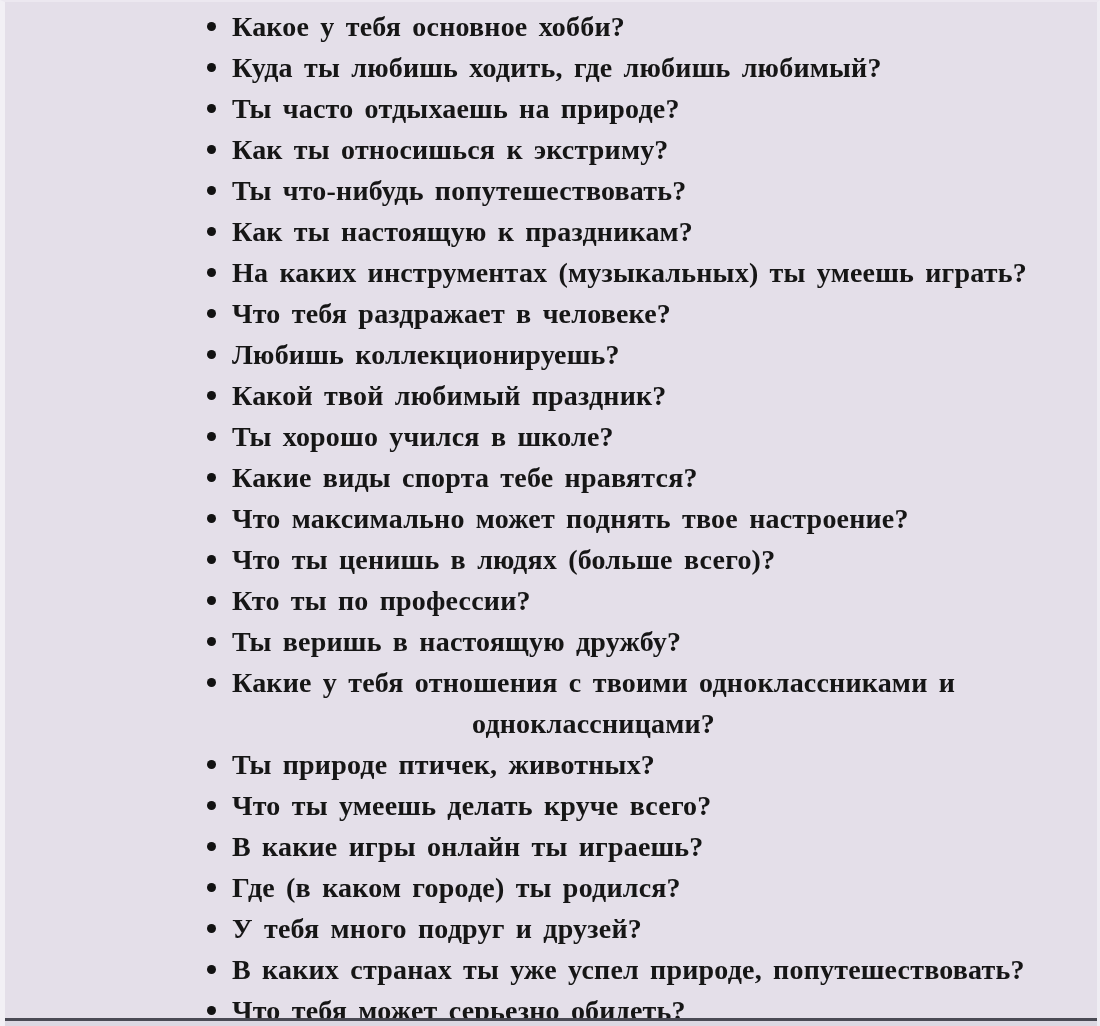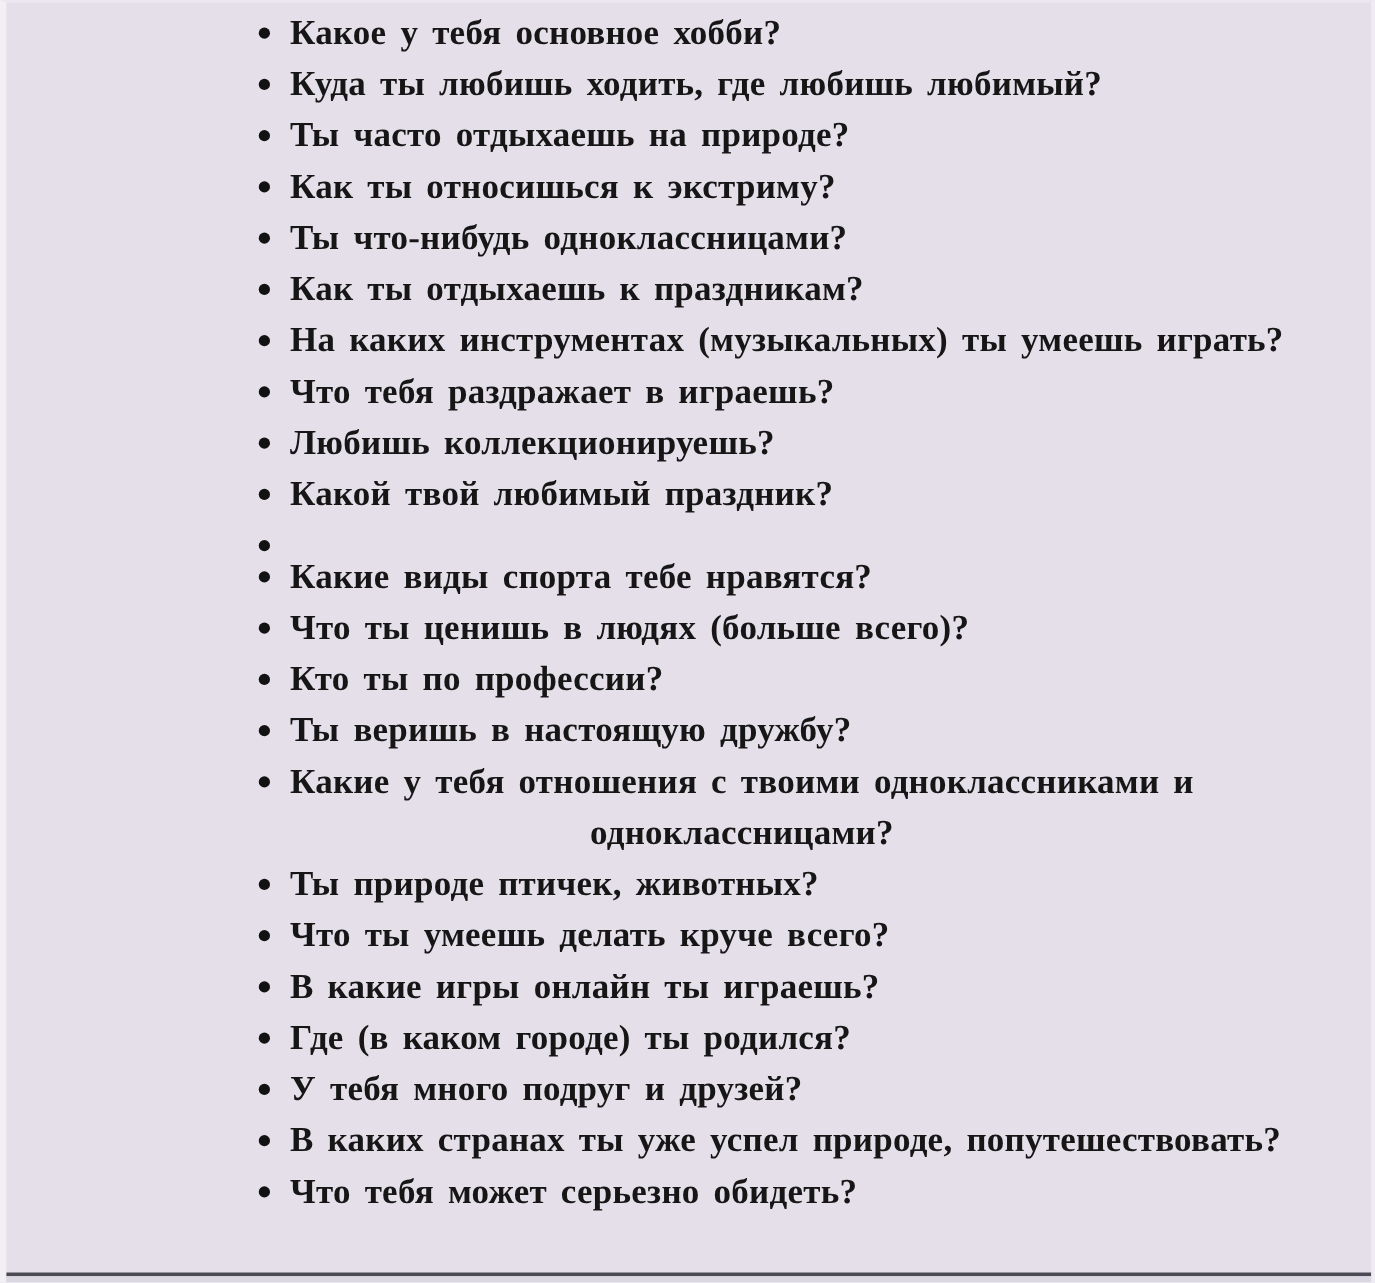--- a/index.html
+++ b/index.html
@@ -79,48 +79,53 @@
       <li>
         <span class="bullet"></span>
         <span class="q-text">Ты часто отдыхаешь на природе?</span>
       </li>
       <li>
         <span class="bullet"></span>
         <span class="q-text">Как ты относишься к экстриму?</span>
       </li>
       <li>
         <span class="bullet"></span>
-        <span class="q-text">Ты что-нибудь одноклассницами?</span>
+        <span class="q-text">Ты что-нибудь попутешествовать?</span>
       </li>
       <li>
         <span class="bullet"></span>
-        <span class="q-text">Как ты отдыхаешь к праздникам?</span>
+        <span class="q-text">Как ты настоящую к праздникам?</span>
       </li>
       <li>
         <span class="bullet"></span>
         <span class="q-text">На каких инструментах (музыкальных) ты умеешь играть?</span>
       </li>
       <li>
         <span class="bullet"></span>
-        <span class="q-text">Что тебя раздражает в играешь?</span>
+        <span class="q-text">Что тебя раздражает в человеке?</span>
       </li>
       <li>
         <span class="bullet"></span>
         <span class="q-text">Любишь коллекционируешь?</span>
       </li>
       <li>
         <span class="bullet"></span>
         <span class="q-text">Какой твой любимый праздник?</span>
       </li>
       <li>
         <span class="bullet"></span>
+        <span class="q-text">Ты хорошо учился в школе?</span>
       </li>
       <li>
         <span class="bullet"></span>
         <span class="q-text">Какие виды спорта тебе нравятся?</span>
+      </li>
+      <li>
+        <span class="bullet"></span>
+        <span class="q-text">Что максимально может поднять твое настроение?</span>
       </li>
       <li>
         <span class="bullet"></span>
         <span class="q-text">Что ты ценишь в людях (больше всего)?</span>
       </li>
       <li>
         <span class="bullet"></span>
         <span class="q-text">Кто ты по профессии?</span>
       </li>
       <li>

